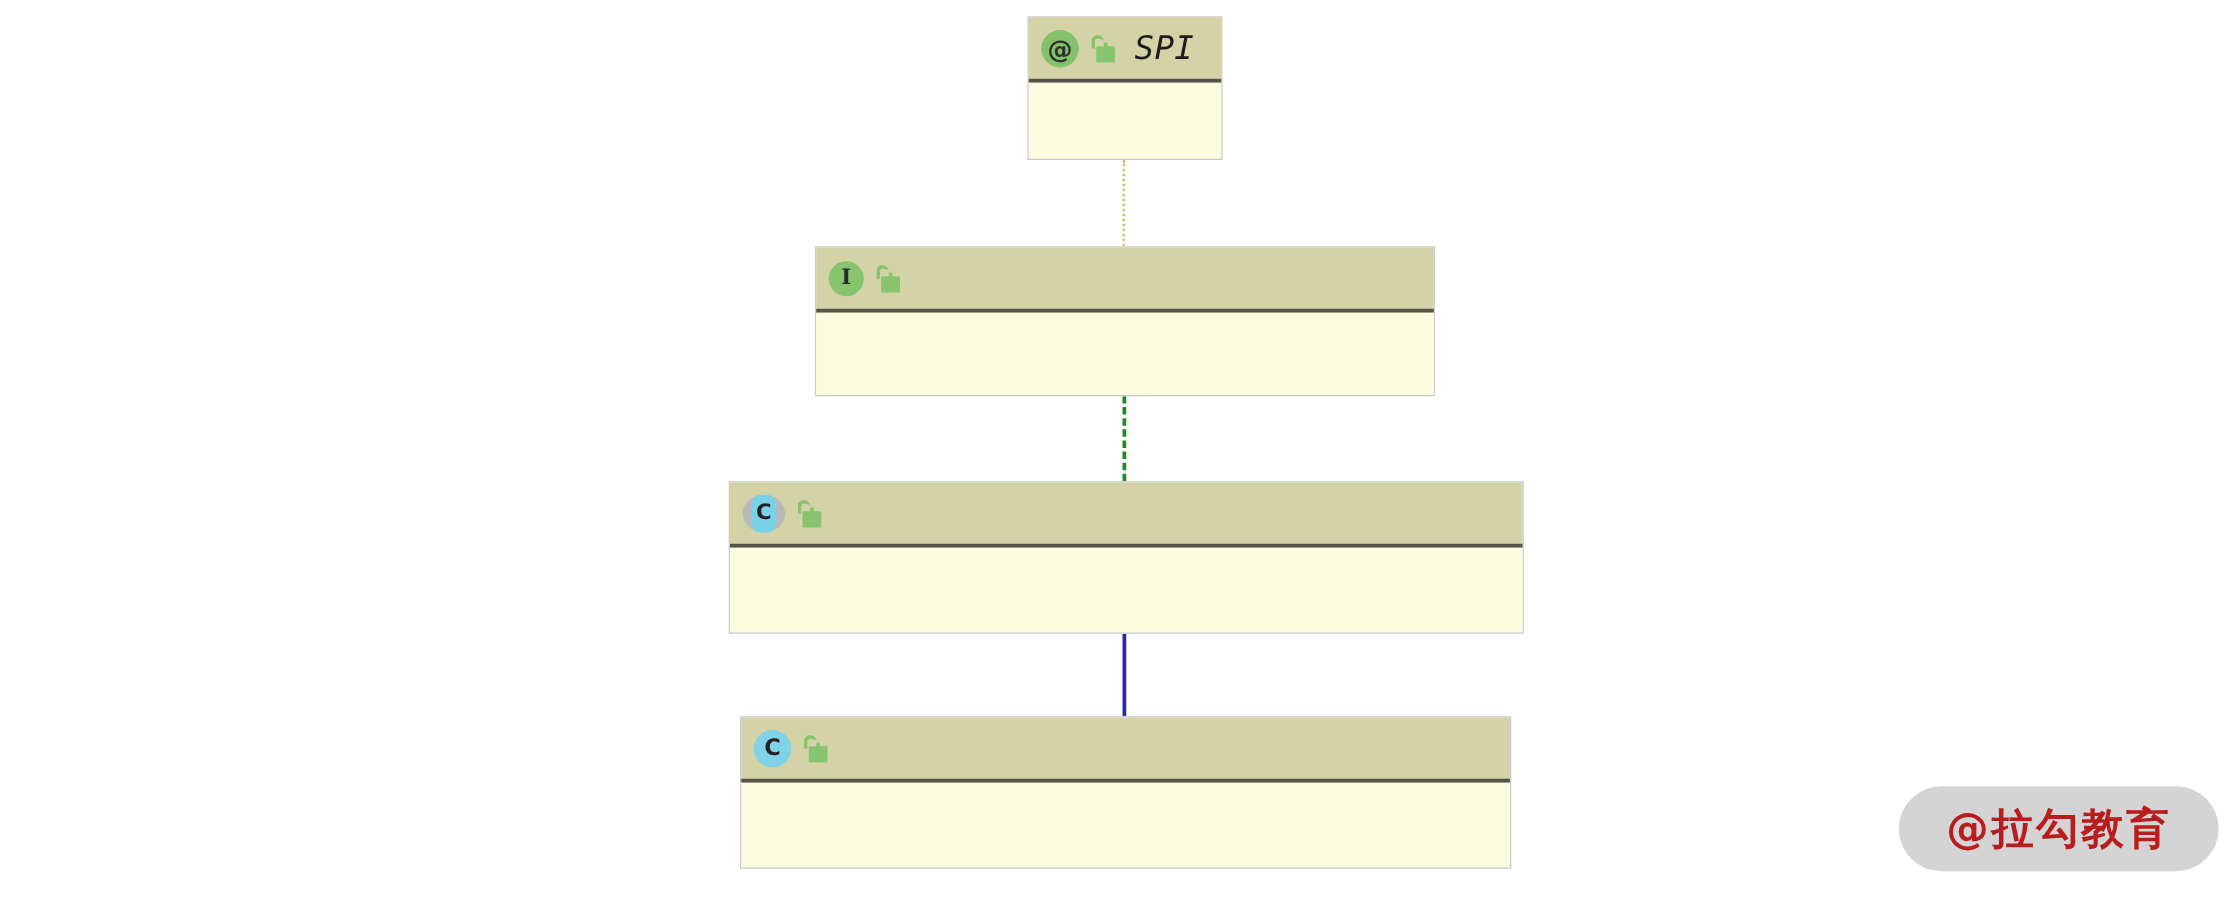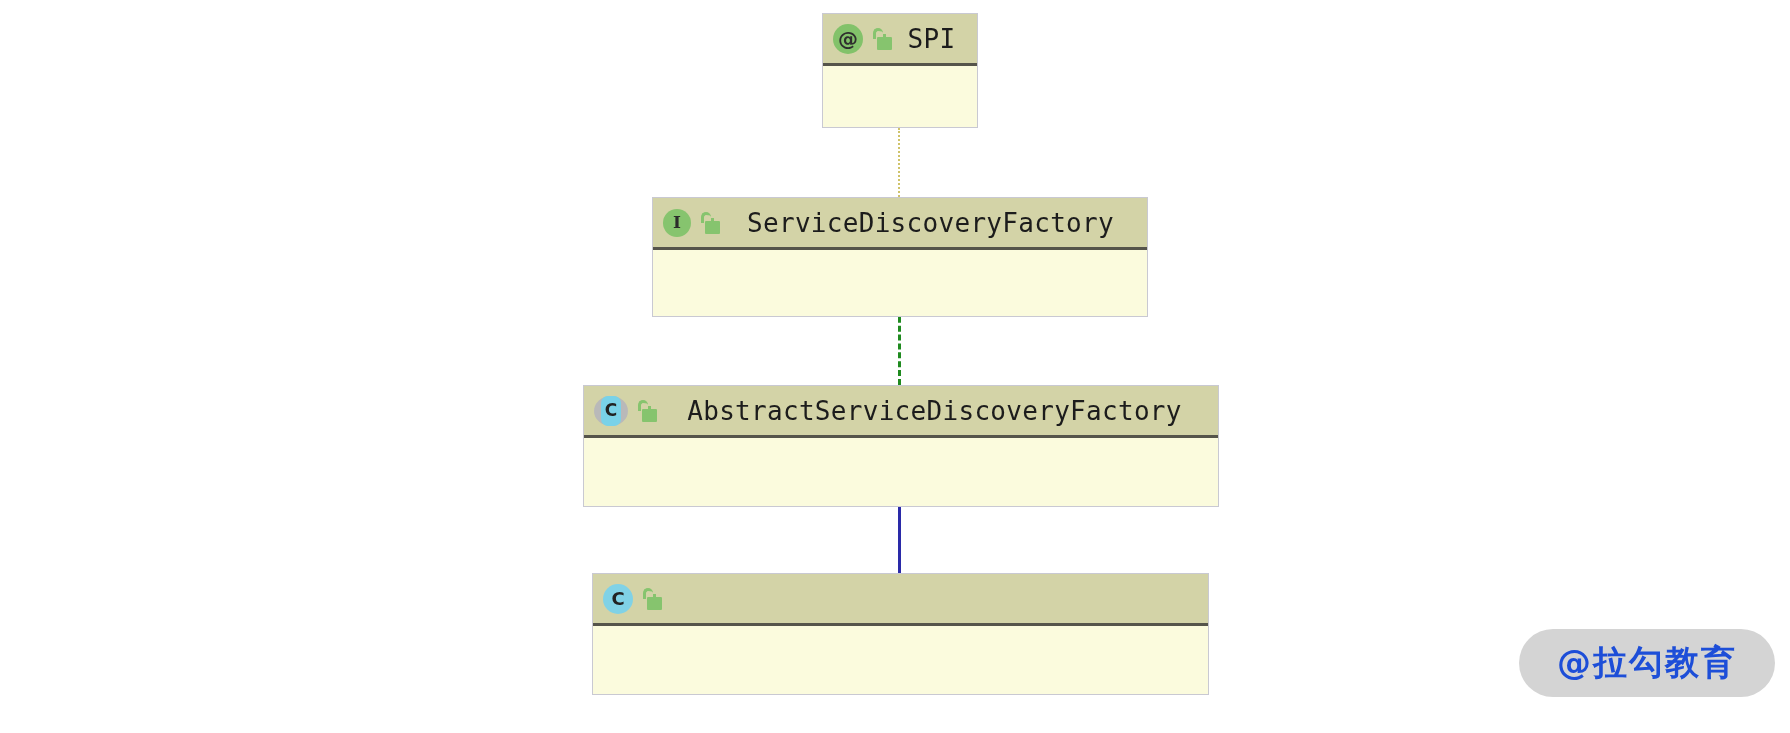--- a/index.html
+++ b/index.html
@@ -49,20 +49,21 @@
     letter-spacing: 0.3px;
   }
 
   
   .title-wrap {
     flex: 1 1 auto;
     display: flex;
     justify-content: center;
     align-items: center;
     padding-right: 10px;
+    font-style: italic;
   }
 
   
   .icon-slot {
     flex: 0 0 auto;
     display: flex;
     align-items: center;
     gap: 9px;
     margin-right: 4px;
   }
@@ -200,21 +201,21 @@
   }
 
   
   #watermark {
     position: absolute;
     display: flex;
     align-items: center;
     justify-content: center;
     background: #d4d4d4;
     border-radius: 34px;
-    color: #1d4ed8;
+    color: #b91c1c;
     font-family: "DejaVu Sans", sans-serif;
     font-size: 34px;
     font-weight: 600;
     letter-spacing: 2px;
     user-select: none;
   }
 </style>
 </head>
 <body>
 
@@ -246,42 +247,36 @@
 
   <div class="uml-node" style="left:652px; top:197px; width:496px; height:120px;">
     <div class="uml-header">
       <span class="icon-slot">
         <span class="ico-interface">I</span>
         <span class="ico-lock">
           <span class="shackle"></span>
             <span class="bodyb"></span>
         </span>
       </span>
-      <span class="title-wrap">
-        <span class="uml-title">ServiceDiscoveryFactory</span>
-      </span>
     </div>
     <div class="uml-body" style="height:65px;"></div>
   </div>
 
   <div class="uml-node" style="left:583px; top:385px; width:636px; height:122px;">
     <div class="uml-header">
       <span class="icon-slot">
         <span class="ico-abstract">
           <span class="bracket-bg"></span>
           <span class="core">C</span>
         </span>
         <span class="ico-lock">
           <span class="shackle"></span>
             <span class="bodyb"></span>
         </span>
       </span>
-      <span class="title-wrap">
-        <span class="uml-title">AbstractServiceDiscoveryFactory</span>
-      </span>
     </div>
     <div class="uml-body" style="height:67px;"></div>
   </div>
 
   <div class="uml-node" style="left:592px; top:573px; width:617px; height:122px;">
     <div class="uml-header">
       <span class="icon-slot">
         <span class="ico-class">C</span>
         <span class="ico-lock">
           <span class="shackle"></span>

